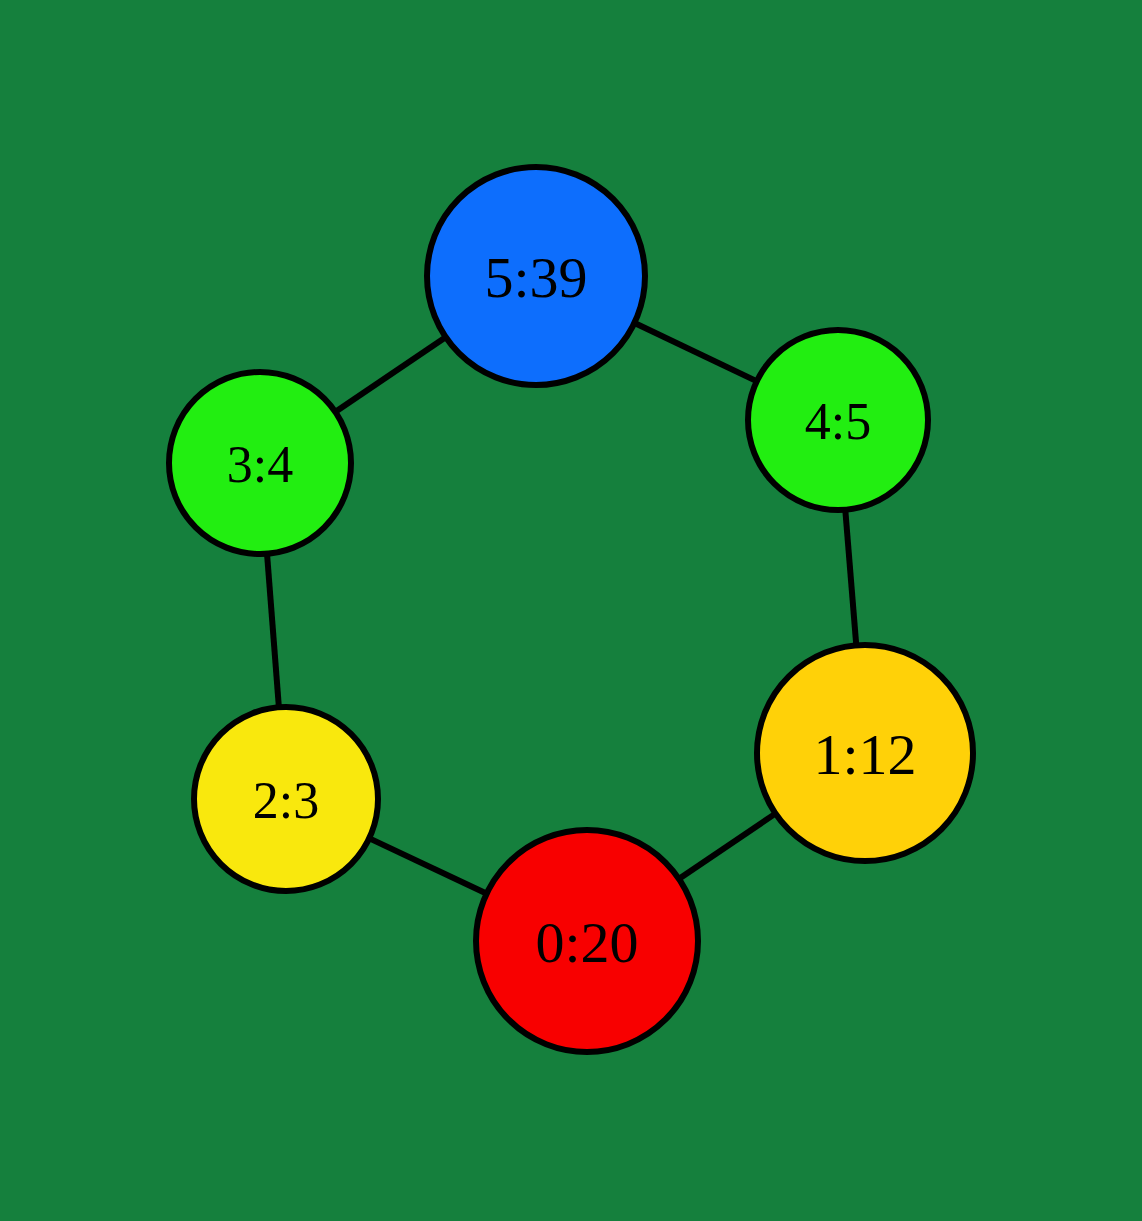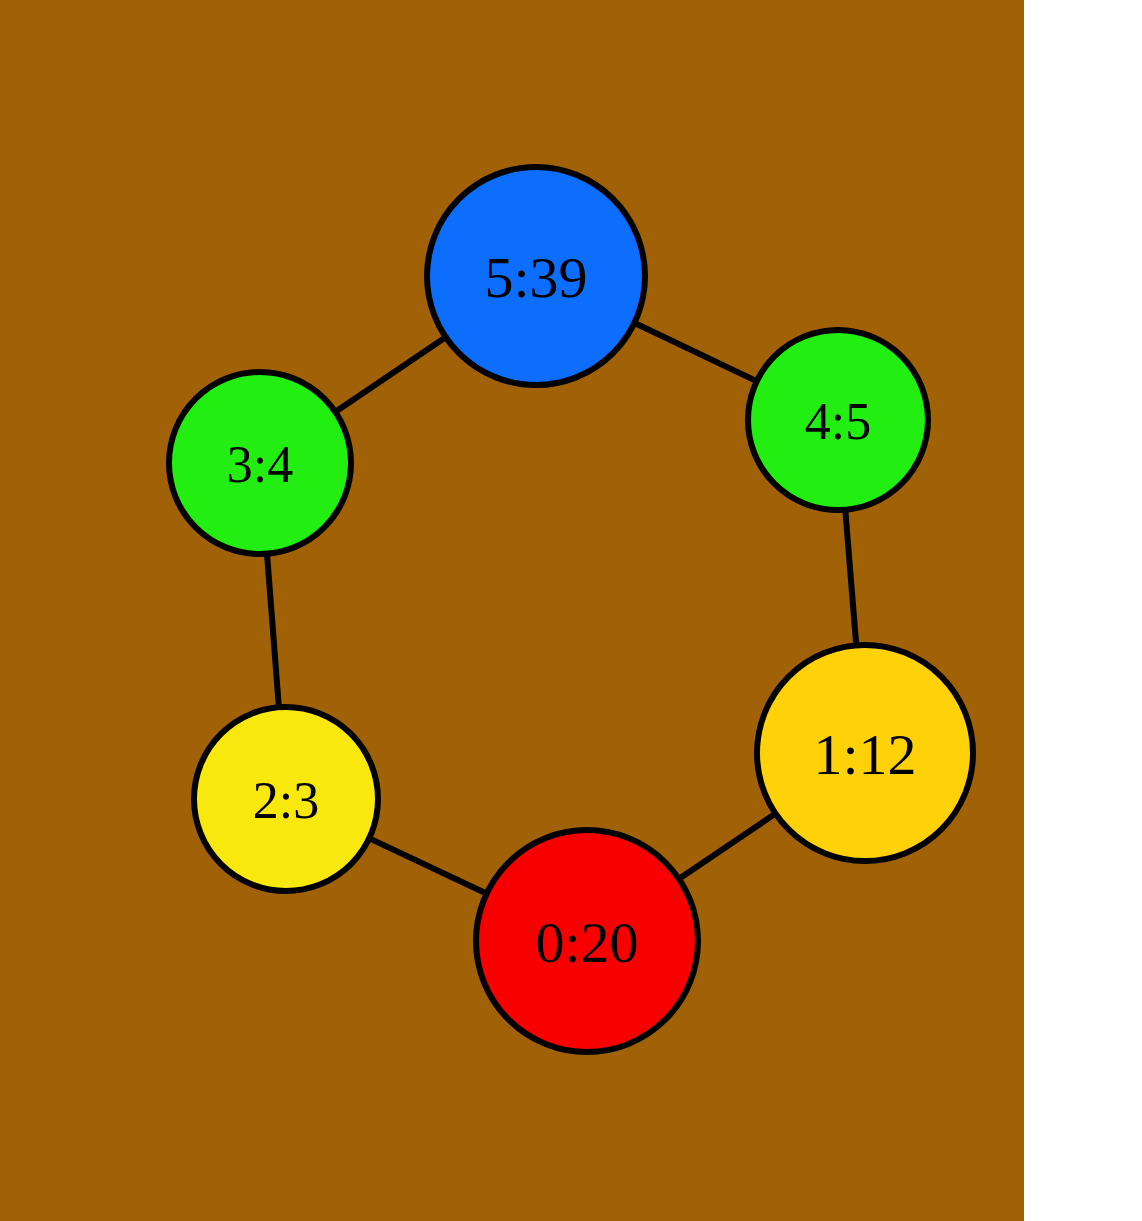--- a/index.html
+++ b/index.html
@@ -9,24 +9,23 @@
     background: #ffffff;
   }
   body {
     width: 1142px;
     height: 1221px;
     font-family: "Liberation Serif", "DejaVu Serif", serif;
     overflow: hidden;
   }
   #graph-canvas {
     position: relative;
-    width: 1000px;
+    width: 1142px;
     height: 1221px;
-    background: #a16207;
-    padding-left: 24px;
+    background: #15803d;
   }
   #graph-svg {
     position: absolute;
     top: 0;
     left: 0;
     width: 1142px;
     height: 1221px;
     display: block;
   }
   .node-label {

